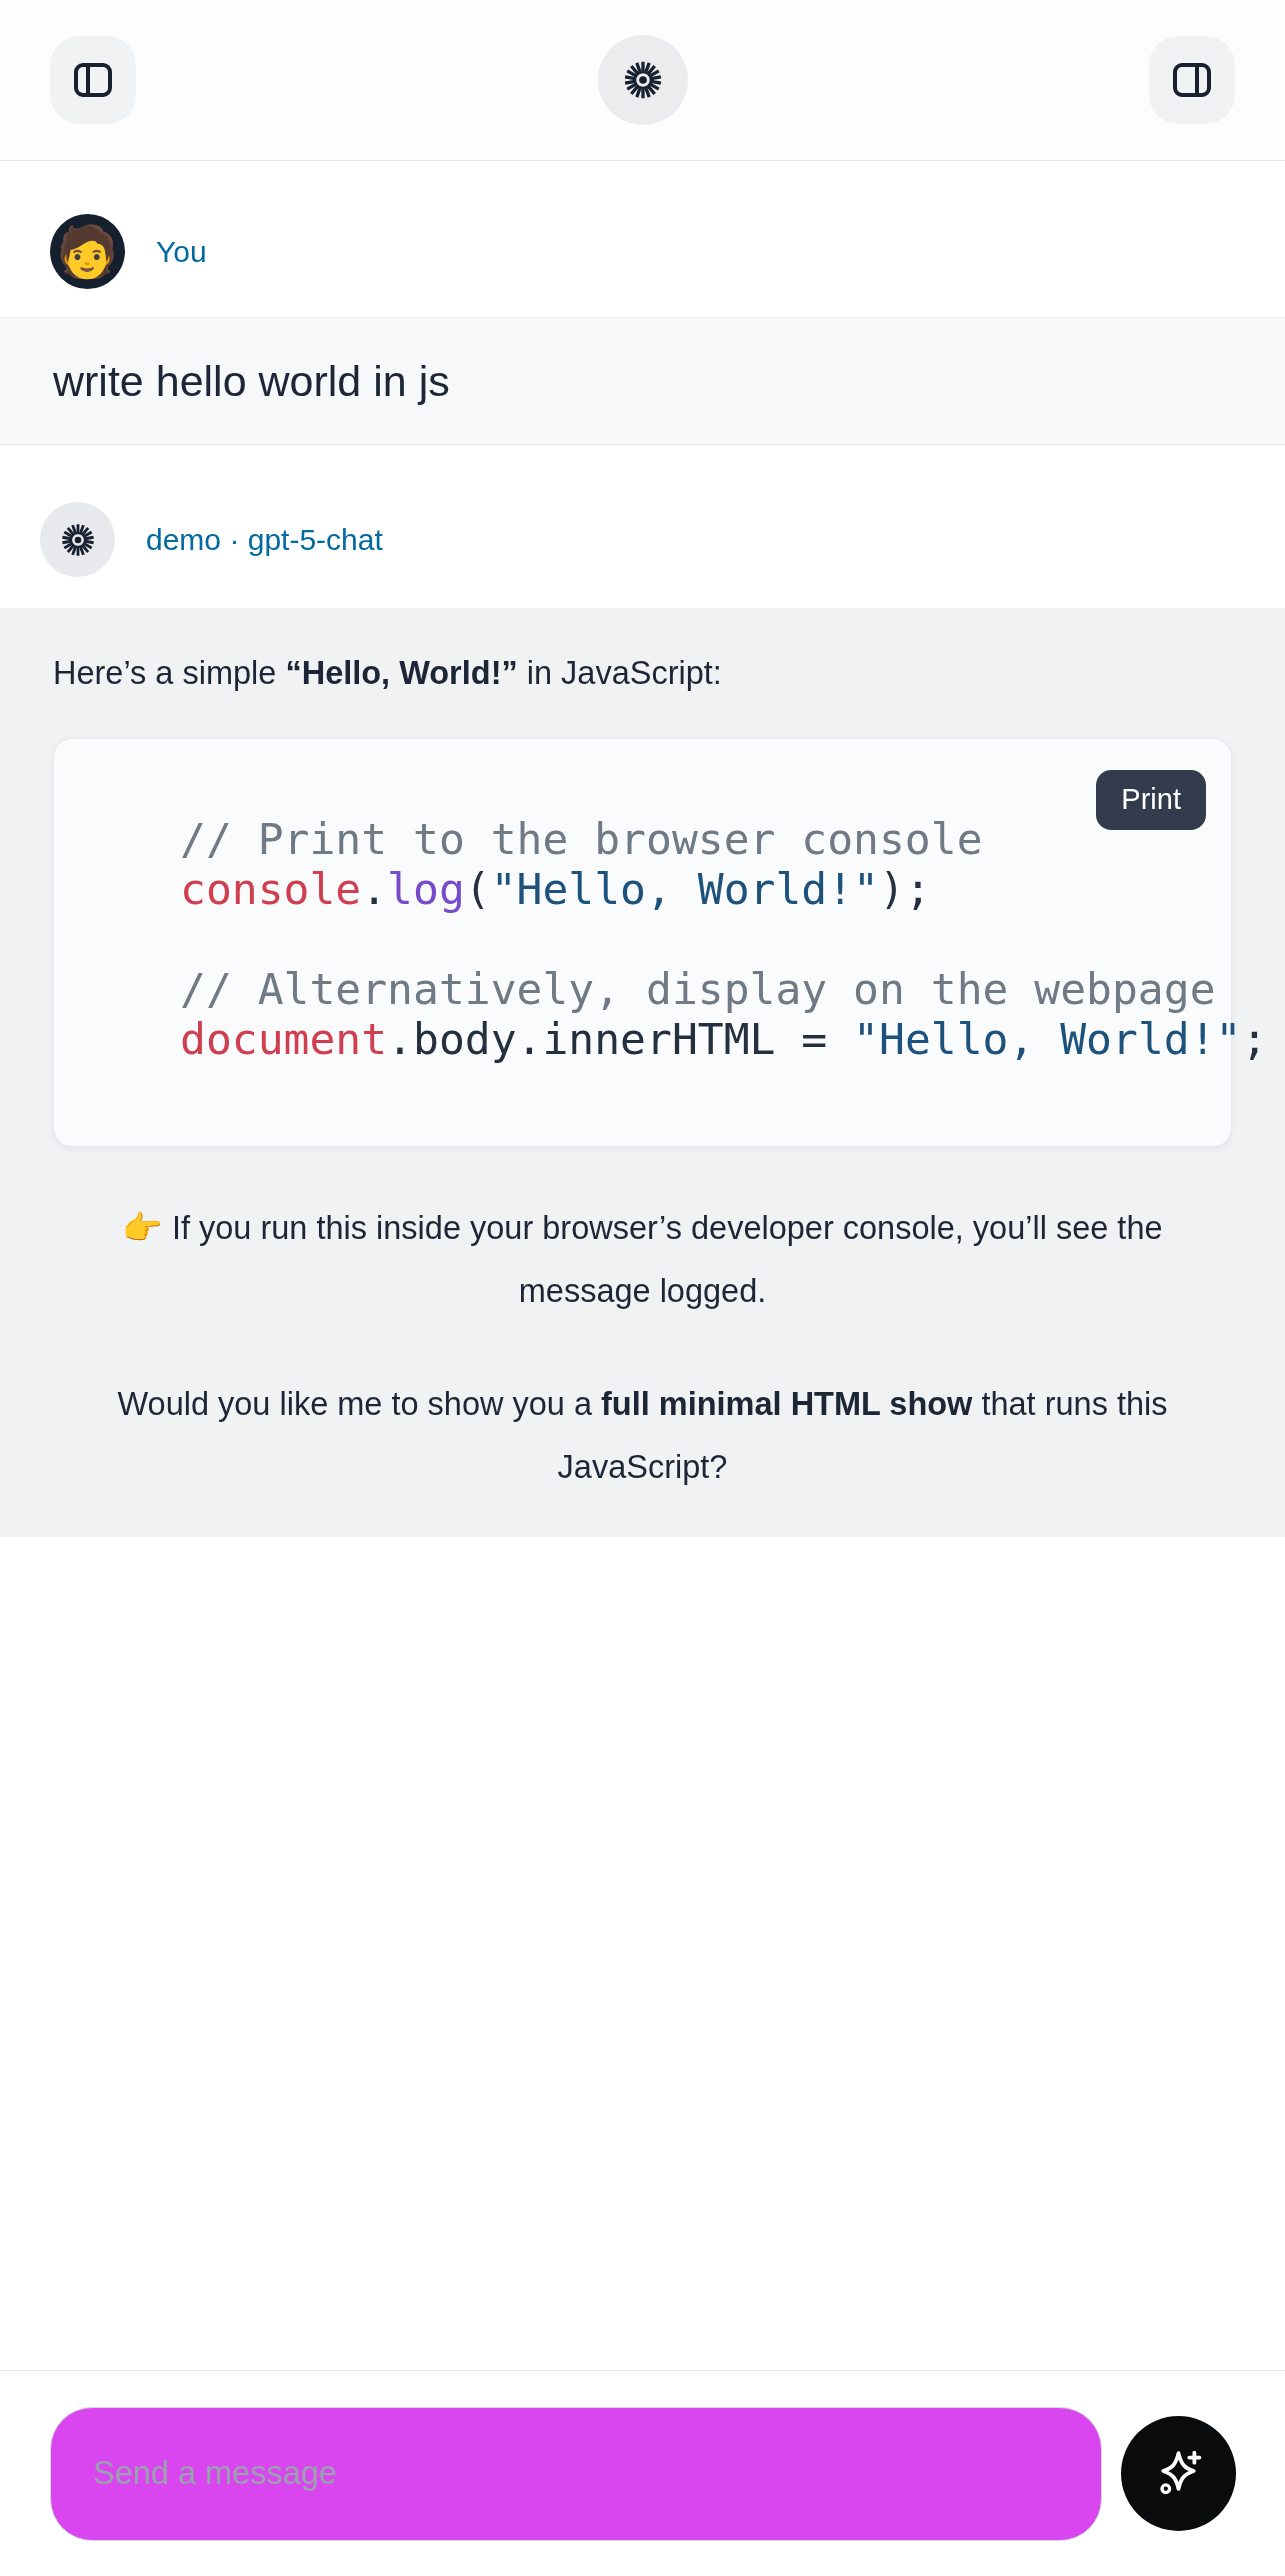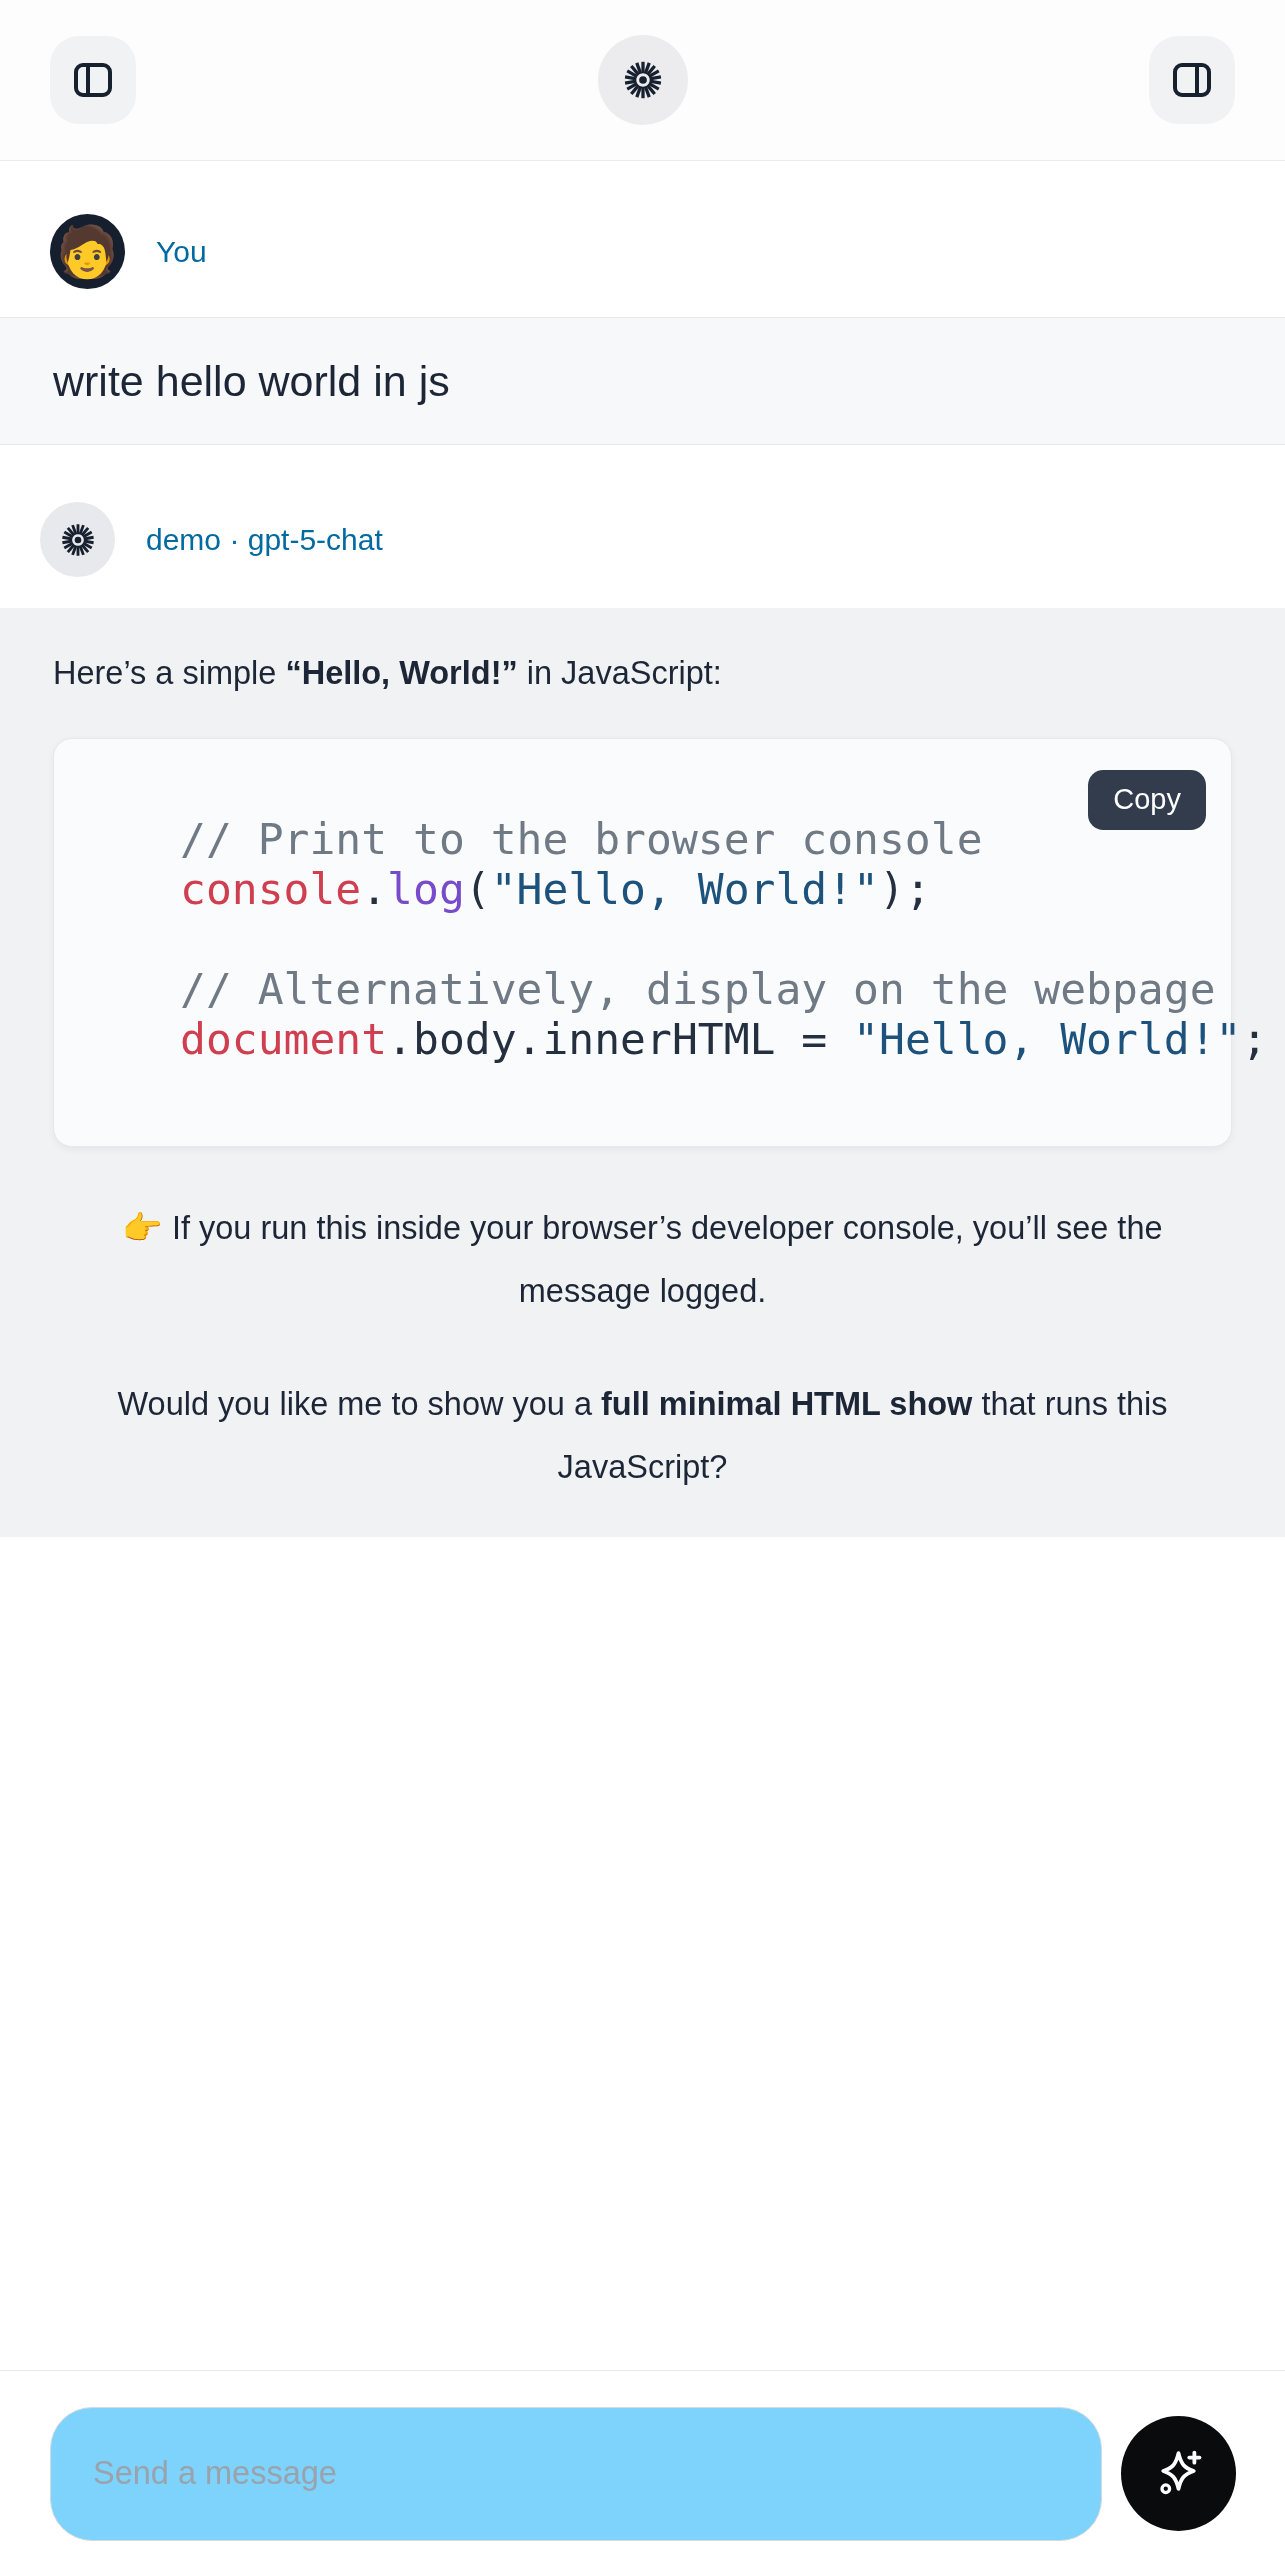--- a/index.html
+++ b/index.html
@@ -94,21 +94,21 @@
   
   footer{
     flex:0 0 206px;height:206px;box-sizing:border-box;
     border-top:1.9px solid #e7e9ec;background:#ffffff;
     display:flex;align-items:center;
     padding:0 49px 0 50px;gap:19px;
   }
   .composer-input{
     flex:1 1 auto;height:134px;box-sizing:border-box;
     border:1.9px solid #d6dade;border-radius:42px;
-    background:#7dd3fc;
+    background:#d946ef;
     padding:0 42px;
     font-family:"Liberation Sans",sans-serif;
     font-size:32.5px;color:#1c2636;
     outline:none;
   }
   .composer-input::placeholder{color:#9aa2ad;}
   .send-btn{
     flex:0 0 115px;width:115px;height:115px;
     border-radius:50%;border:none;cursor:pointer;
     background:#0a0b0d;
@@ -200,21 +200,21 @@
       </svg>
     </div>
     <div class="author-name">demo · gpt-5-chat</div>
   </div>
 
   <div class="assistant-band">
 
     <p class="intro"><span>Here’s a simple </span><span class="bold">“Hello, World!”</span><span> in JavaScript:</span></p>
 
     <div class="codeblock">
-      <button class="copy-btn">Copy</button>
+      <button class="copy-btn">Print</button>
       <div class="code"><div><span class="tk-cm">// Print to the browser console</span></div><div><span class="tk-kw">console</span><span class="tk-pl">.</span><span class="tk-fn">log</span><span class="tk-pl">(</span><span class="tk-st">"Hello, World!"</span><span class="tk-pl">);</span></div><div>&nbsp;</div><div><span class="tk-cm">// Alternatively, display on the webpage</span></div><div><span class="tk-kw">document</span><span class="tk-pl">.body.innerHTML = </span><span class="tk-st">"Hello, World!"</span><span class="tk-pl">;</span></div></div>
     </div>
 
     <div class="para-group">
       <p class="para">👉 If you run this inside your browser’s developer console, you’ll see the message logged.</p>
     </div>
 
     <p class="para closing"><span>Would you like me to show you a </span><span class="bold">full minimal HTML show</span><span> that runs this JavaScript?</span></p>
 
   </div>

